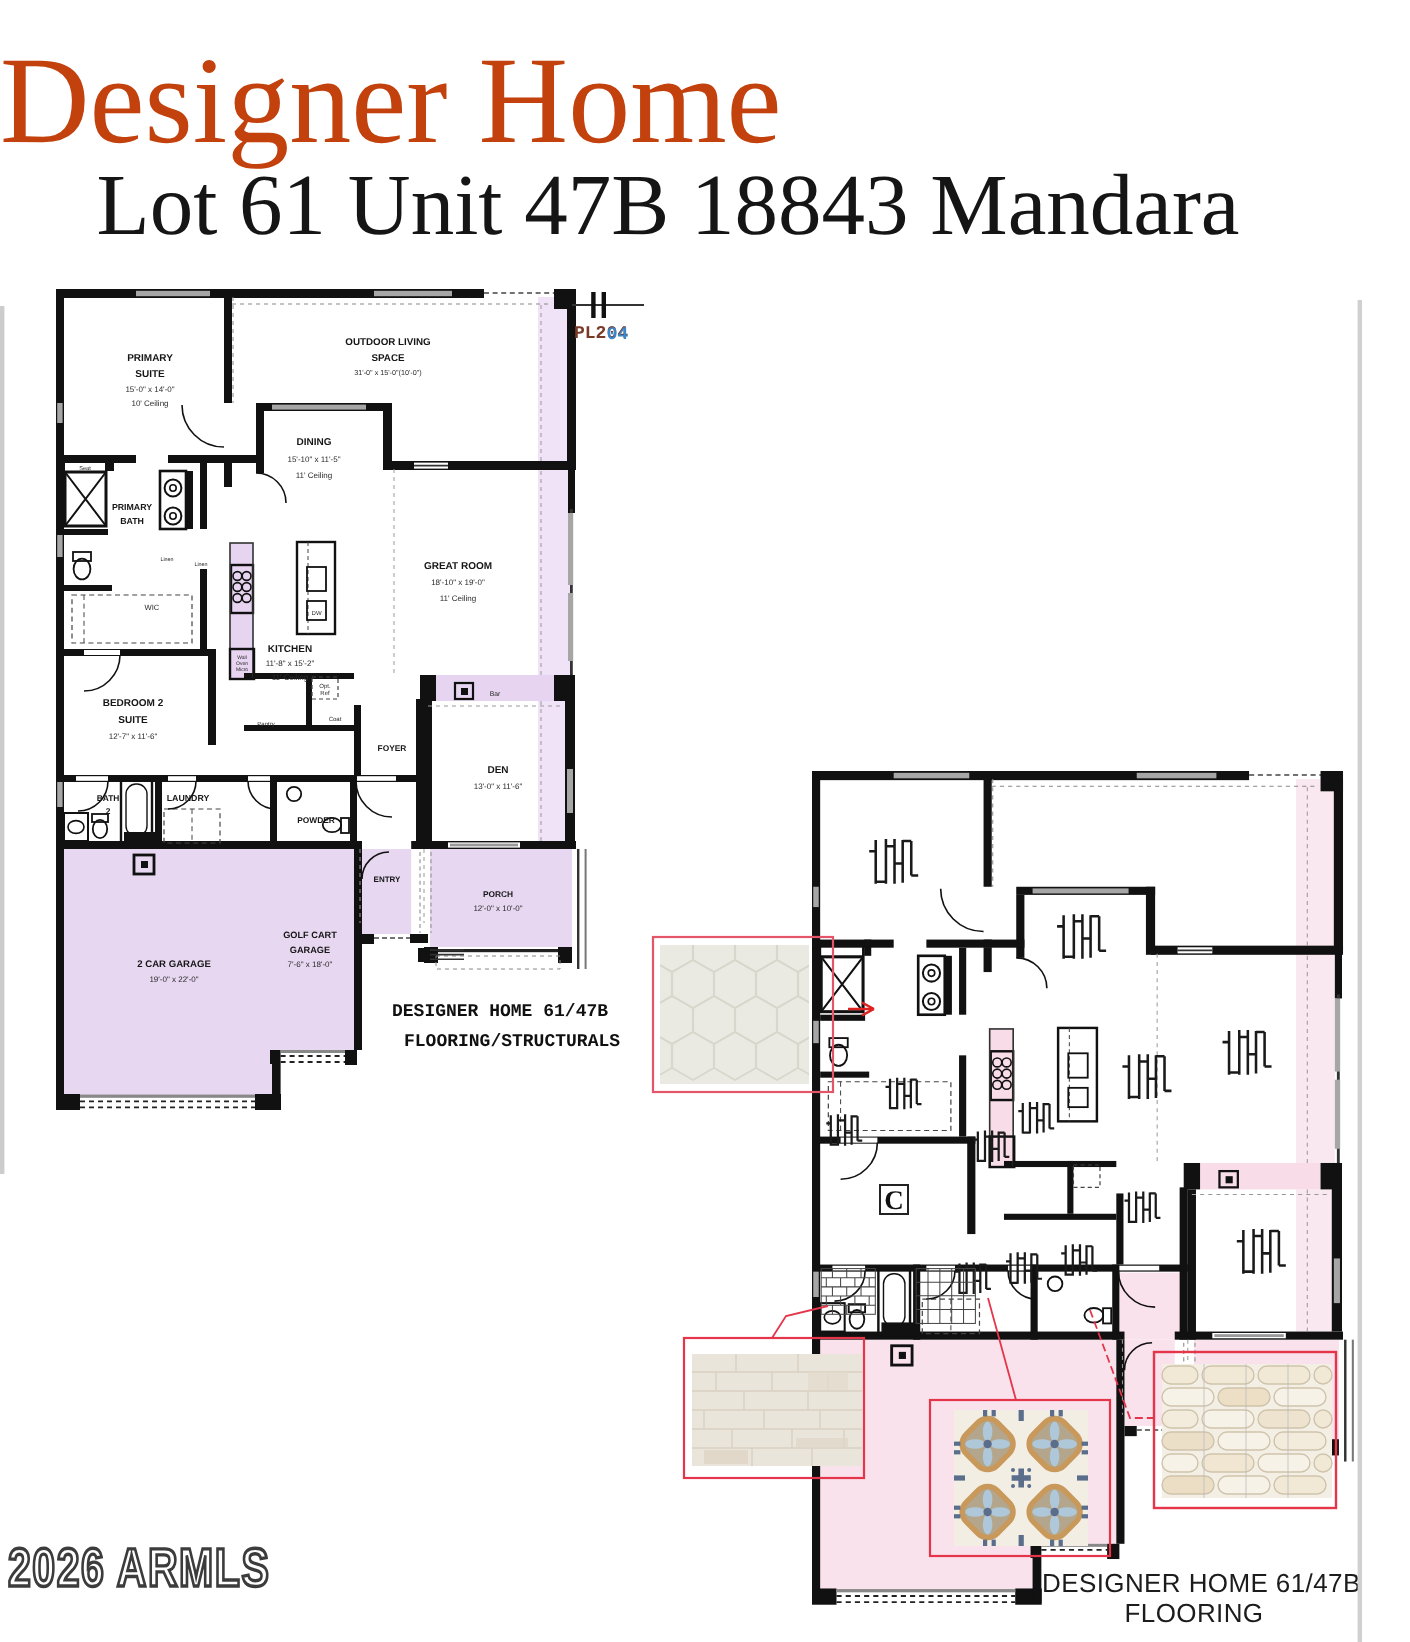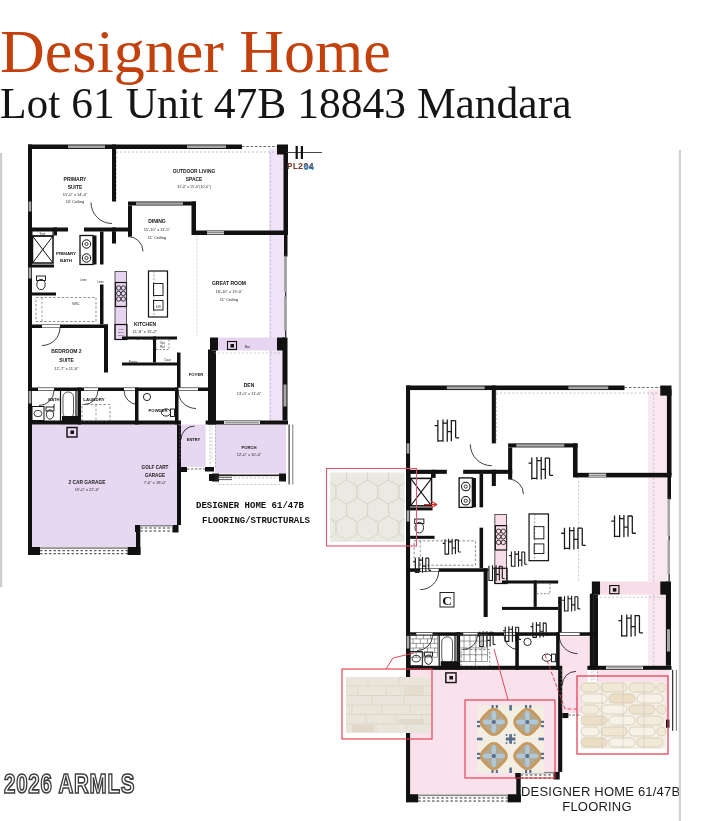--- a/index.html
+++ b/index.html
@@ -1,18 +1,18 @@
 <!DOCTYPE html>
 <html><head>
 <meta charset="utf-8">
 <style>
 html,body{margin:0;padding:0;background:#fff;width:705px;height:821px;overflow:hidden}
 body{font-family:"Liberation Sans",sans-serif;position:relative}
 .t1{position:absolute;left:0;top:16px;width:678px;font-family:"Liberation Serif",serif;font-size:62px;color:#c2410c}
-.t2{position:absolute;left:0;top:78px;width:668px;font-family:"Liberation Serif",serif;font-size:43.5px;color:#151515}
+.t2{position:absolute;left:0;top:78px;width:668px;text-align:center;font-family:"Liberation Serif",serif;font-size:43.5px;color:#151515}
 .mono{position:absolute;font-family:"Liberation Mono",monospace;font-weight:bold;color:#101010}
 .armls{position:absolute;left:4px;top:769px;font-size:27px;letter-spacing:1px;color:rgba(255,255,255,0);-webkit-text-stroke:1.7px #3c3c3c;font-weight:bold;transform:scaleX(.76);transform-origin:left top}
 .fl1{position:absolute;left:521px;top:784px;width:152px;text-align:center;font-size:13px;line-height:15px;color:#1c1c1c;letter-spacing:.2px;white-space:nowrap}
 </style>
 </head>
 <body>
 <div class="t1">Designer Home</div>
 <div class="t2">Lot 61 Unit 47B 18843 Mandara</div>
 <div class="mono" style="left:196px;top:501px;font-size:9px">DESIGNER&nbsp;HOME&nbsp;61/47B</div>
 <div class="mono" style="left:202px;top:516px;font-size:9px">FLOORING/STRUCTURALS</div>

